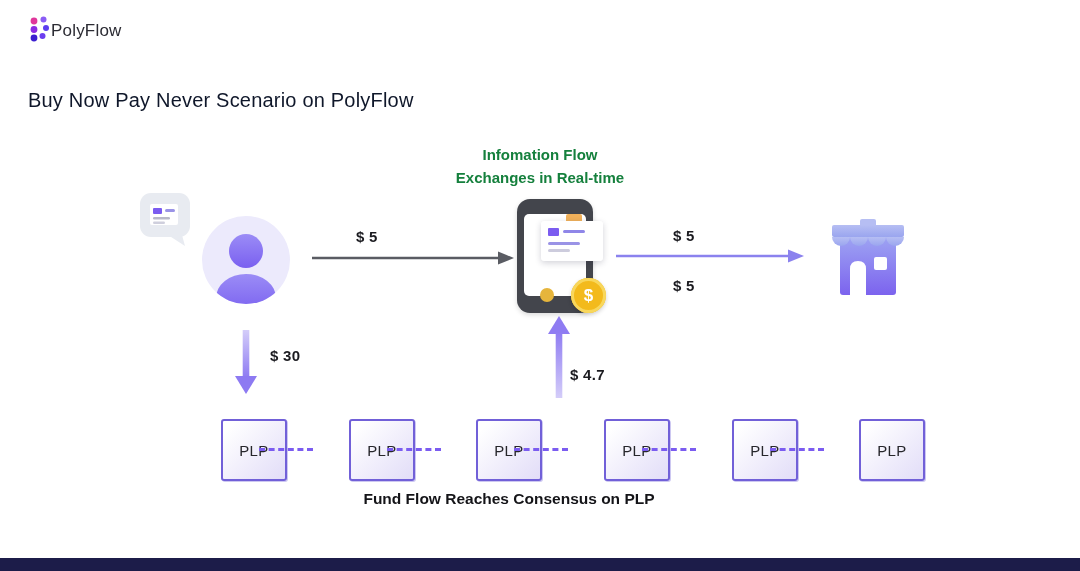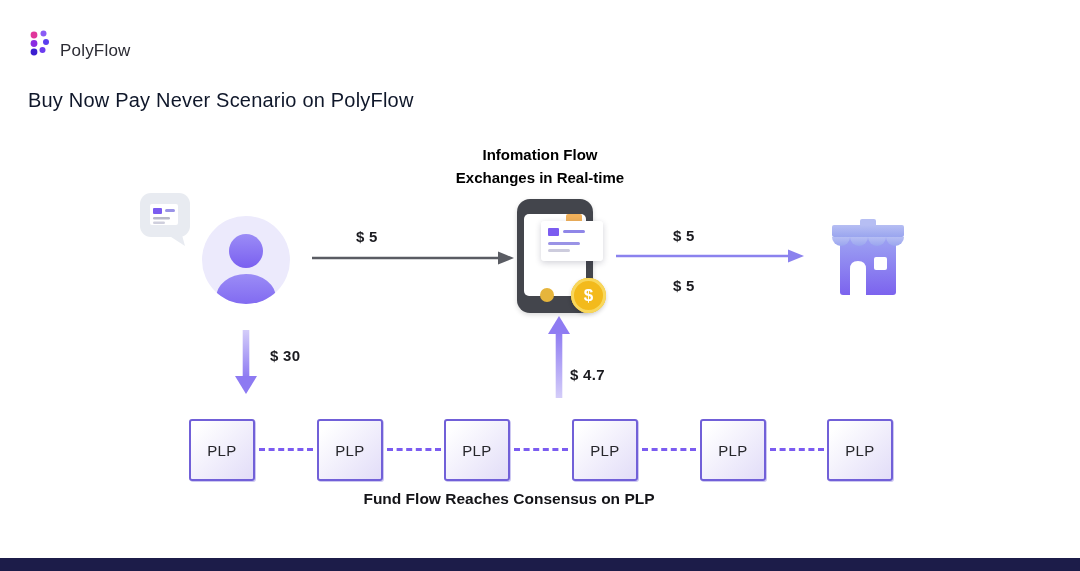--- a/index.html
+++ b/index.html
@@ -7,27 +7,27 @@
   body { font-family: "Liberation Sans", sans-serif; }
   .canvas {
     position: relative;
     width: 1080px;
     height: 571px;
     background: #ffffff;
     overflow: hidden;
   }
 
   
-  .brand { position: absolute; left: 28px; top: 29px; display: flex; align-items: flex-end; gap: 9px; }
+  .brand { position: absolute; left: 28px; top: 15px; display: flex; align-items: center; }
   .brand-name { font-size: 17px; font-weight: 500; color: #2b2b33; letter-spacing: .2px; }
   .page-title { position: absolute; left: 28px; top: 89px; font-size: 20px; font-weight: 400; color: #0f172a; letter-spacing: .2px; }
 
   
   .info-flow { position: absolute; left: 400px; top: 143px; width: 280px; text-align: center;
-               font-size: 15px; font-weight: 700; color: #000000; line-height: 1.55; }
+               font-size: 15px; font-weight: 700; color: #15803d; line-height: 1.55; }
 
   
   .avatar { position: absolute; left: 202px; top: 216px; width: 88px; height: 88px; border-radius: 50%;
             background: #eceafc; overflow: hidden; }
   .avatar-head { position: absolute; left: 27px; top: 18px; width: 34px; height: 34px; border-radius: 50%;
                  background: linear-gradient(180deg, #9b8cf6, #7a60f0); }
   .avatar-body { position: absolute; left: 14px; top: 58px; width: 60px; height: 48px; border-radius: 50% 50% 0 0;
                  background: linear-gradient(180deg, #9b8cf6, #7257ee); }
 
   
@@ -66,21 +66,21 @@
   .amt-phone-store-bottom { left: 673px; top: 277px; }
   .amt-user-plp { left: 270px; top: 347px; }
   .amt-plp-phone { left: 570px; top: 366px; }
 
   
   .plp-box { position: absolute; top: 419px; width: 66px; height: 62px;
              border: 2px solid #7160d8; border-radius: 3px;
              background: linear-gradient(135deg, #ffffff 10%, #e2ddf8 100%);
              box-shadow: 1px 1px 0 rgba(113,96,216,.35);
              display: flex; align-items: center; justify-content: center;
-             font-size: 15px; font-weight: 500; color: #26262b; letter-spacing: .4px; }
+             font-size: 15px; font-weight: 500; color: #26262b; letter-spacing: .4px; margin-left: 32px; }
   .plp-1 { left: 189px; } .plp-2 { left: 317px; } .plp-3 { left: 444px; }
   .plp-4 { left: 572px; } .plp-5 { left: 700px; } .plp-6 { left: 827px; }
   .plp-link { position: absolute; top: 448px; height: 0; border-top: 3px dashed #7b5cf0; width: 54px; }
   .link-1 { left: 259px; } .link-2 { left: 387px; } .link-3 { left: 514px; }
   .link-4 { left: 642px; } .link-5 { left: 770px; }
 
   .plp-caption { position: absolute; left: 0; top: 490px; width: 1018px; text-align: center;
                  font-size: 15.5px; font-weight: 700; color: #141418; }
 
   

